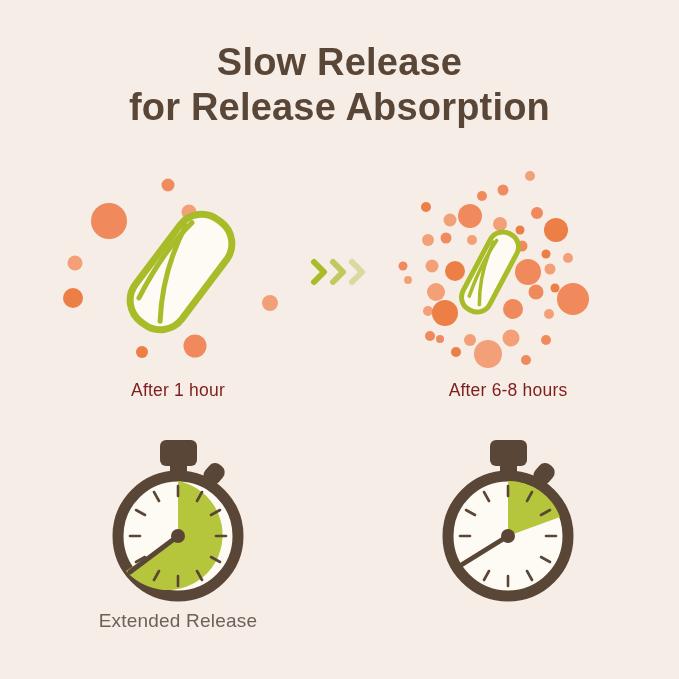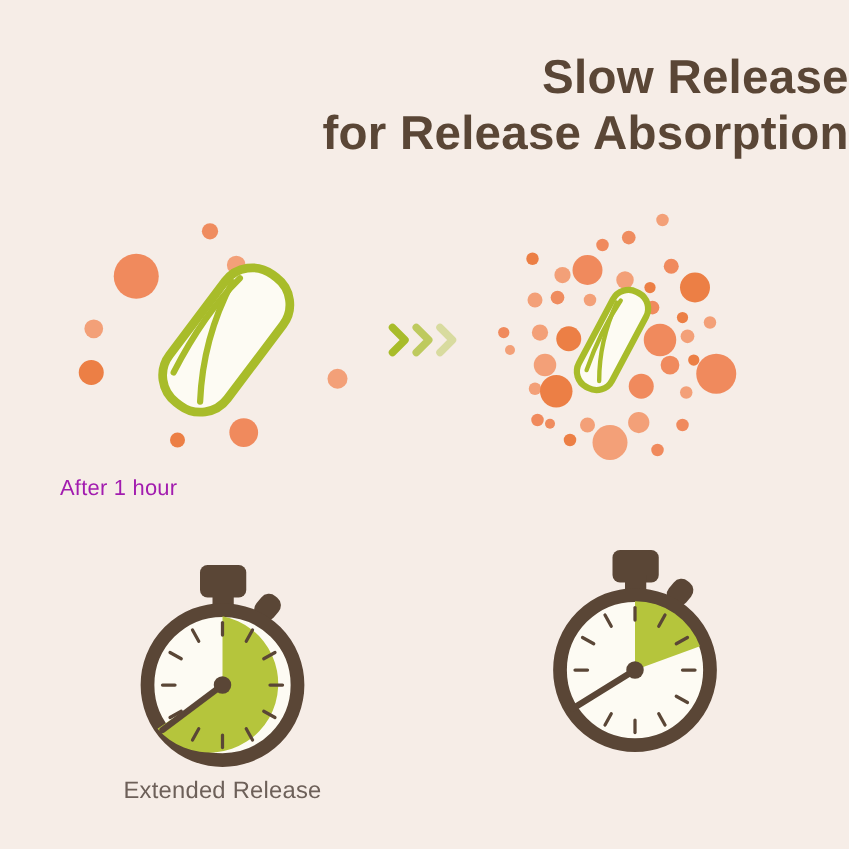--- a/index.html
+++ b/index.html
@@ -19,21 +19,21 @@
     height: 679px;
     background: #f6ede7;
   }
 
   
   .title-block {
     position: absolute;
     top: 40px;
     left: 0;
     width: 679px;
-    text-align: right;
+    text-align: center;
     color: #5a4636;
     font-weight: bold;
     font-size: 38px;
     line-height: 45px;
     letter-spacing: 0.2px;
   }
   .title-line { display: block; }
 
   
   .panel {
@@ -49,42 +49,42 @@
     left: 0; top: 0;
     width: 260px;
     height: 210px;
   }
 
   .caption {
     position: absolute;
     left: 0;
     top: 212px;
     width: 260px;
-    text-align: left;
+    text-align: center;
     font-size: 17.5px;
-    color: #a21caf;
+    color: #7f1d1d;
     letter-spacing: 0.2px;
   }
 
   
   .arrows {
     position: absolute;
     left: 310px;
     top: 256px;
     width: 62px;
     height: 32px;
   }
 
   
   .watch-block {
     position: absolute;
     width: 260px;
     height: 190px;
   }
-  .watch-left  { left: 48px;  top: 450px; }
+  .watch-left  { left: 48px;  top: 438px; }
   .watch-right { left: 378px; top: 438px; }
 
   .watch-art {
     position: absolute;
     left: 0; top: 0;
     width: 260px;
     height: 165px;
   }
   .watch-caption {
     position: absolute;
@@ -175,20 +175,21 @@
         <circle cx="78" cy="184" r="5" fill="#ec7f45"></circle>
         <circle cx="110" cy="186" r="14" fill="#f3a078"></circle>
         <circle cx="148" cy="192" r="5" fill="#f08a5d"></circle>
       </g>
       <g transform="translate(112,104) rotate(-62)">
         <rect x="-43" y="-15" width="86" height="30" rx="14" ry="14" fill="#fdfbf3" stroke="#a8bc2a" stroke-width="5"></rect>
         <path d="M -31 -7 Q 2 -12 31 -9" fill="none" stroke="#a8bc2a" stroke-width="3.5" stroke-linecap="round"></path>
         <path d="M -34 6 Q -6 -9 28 -11" fill="none" stroke="#a8bc2a" stroke-width="3.5" stroke-linecap="round"></path>
       </g>
     </svg>
+    <div class="caption">After 6-8 hours</div>
   </div>
 
   <div class="watch-block watch-left">
     <svg class="watch-art" viewBox="0 0 260 165">
       <rect x="112" y="2" width="37" height="26" rx="6" fill="#5a4636"></rect>
       <rect x="122" y="22" width="17" height="20" fill="#5a4636"></rect>
       <g transform="translate(166,36) rotate(40)">
         <rect x="-9" y="-11" width="18" height="22" rx="8" fill="#5a4636"></rect>
       </g>
       <circle cx="130" cy="98" r="60" fill="#fdfbf3" stroke="#5a4636" stroke-width="11"></circle>

